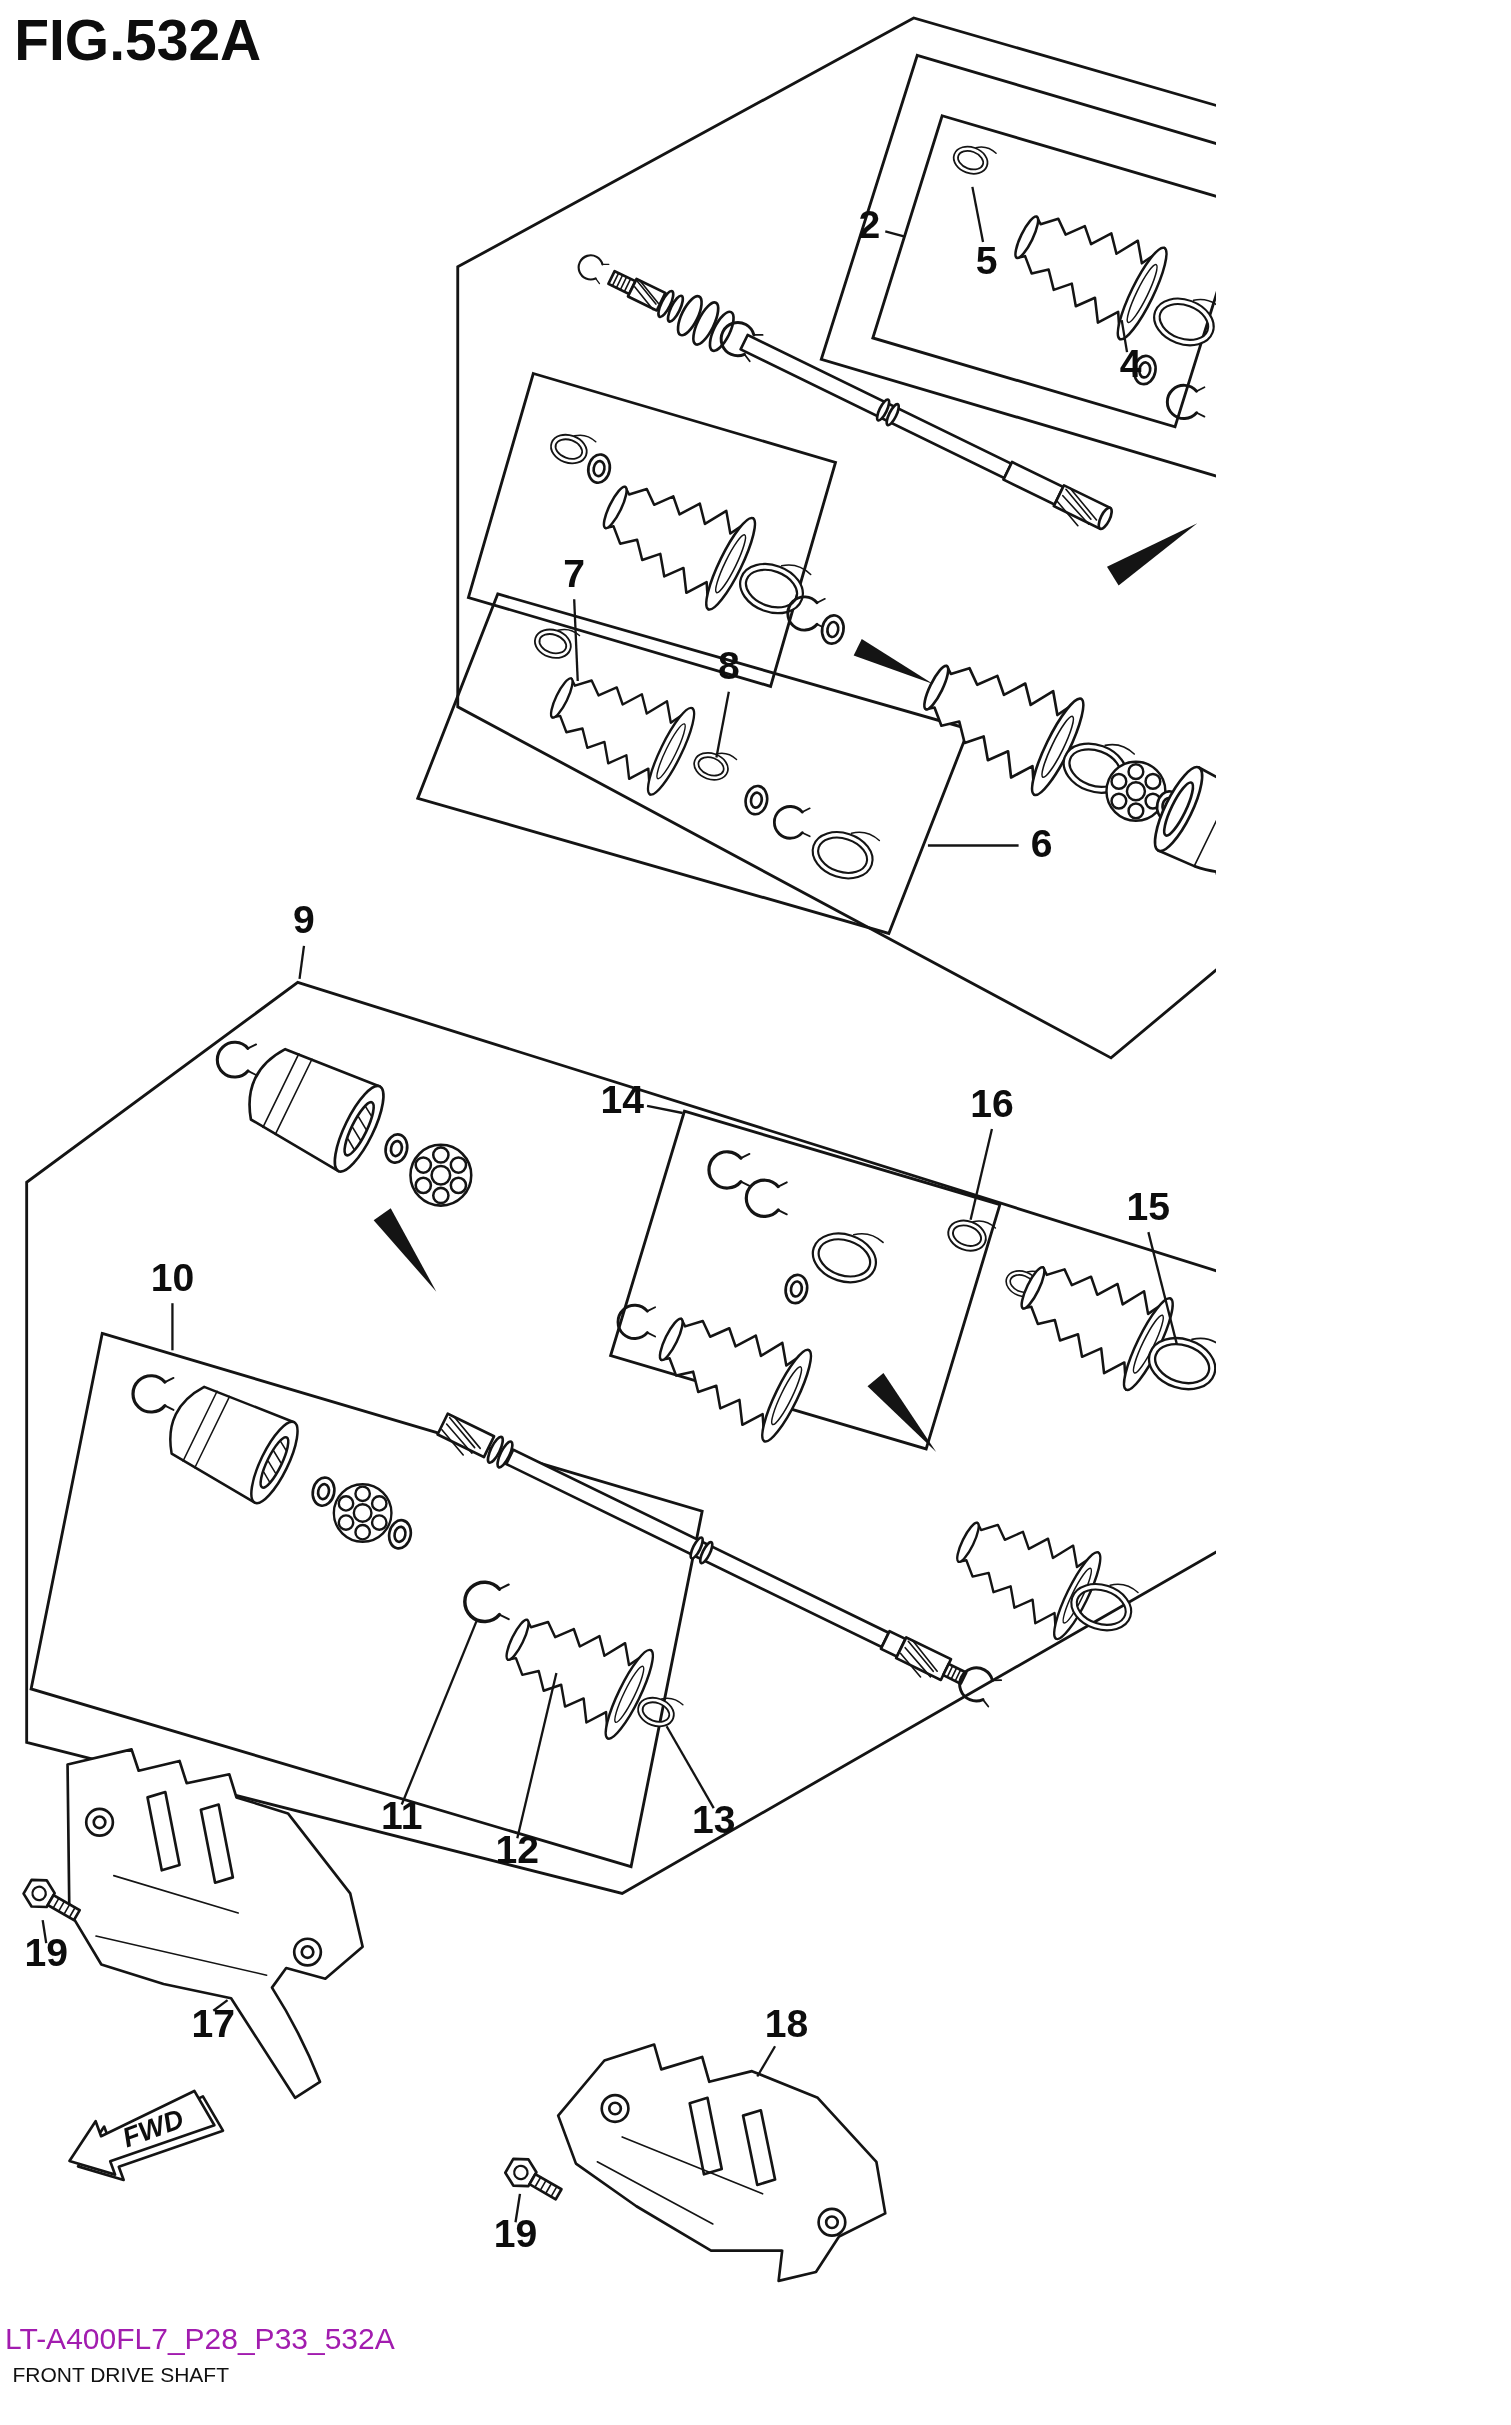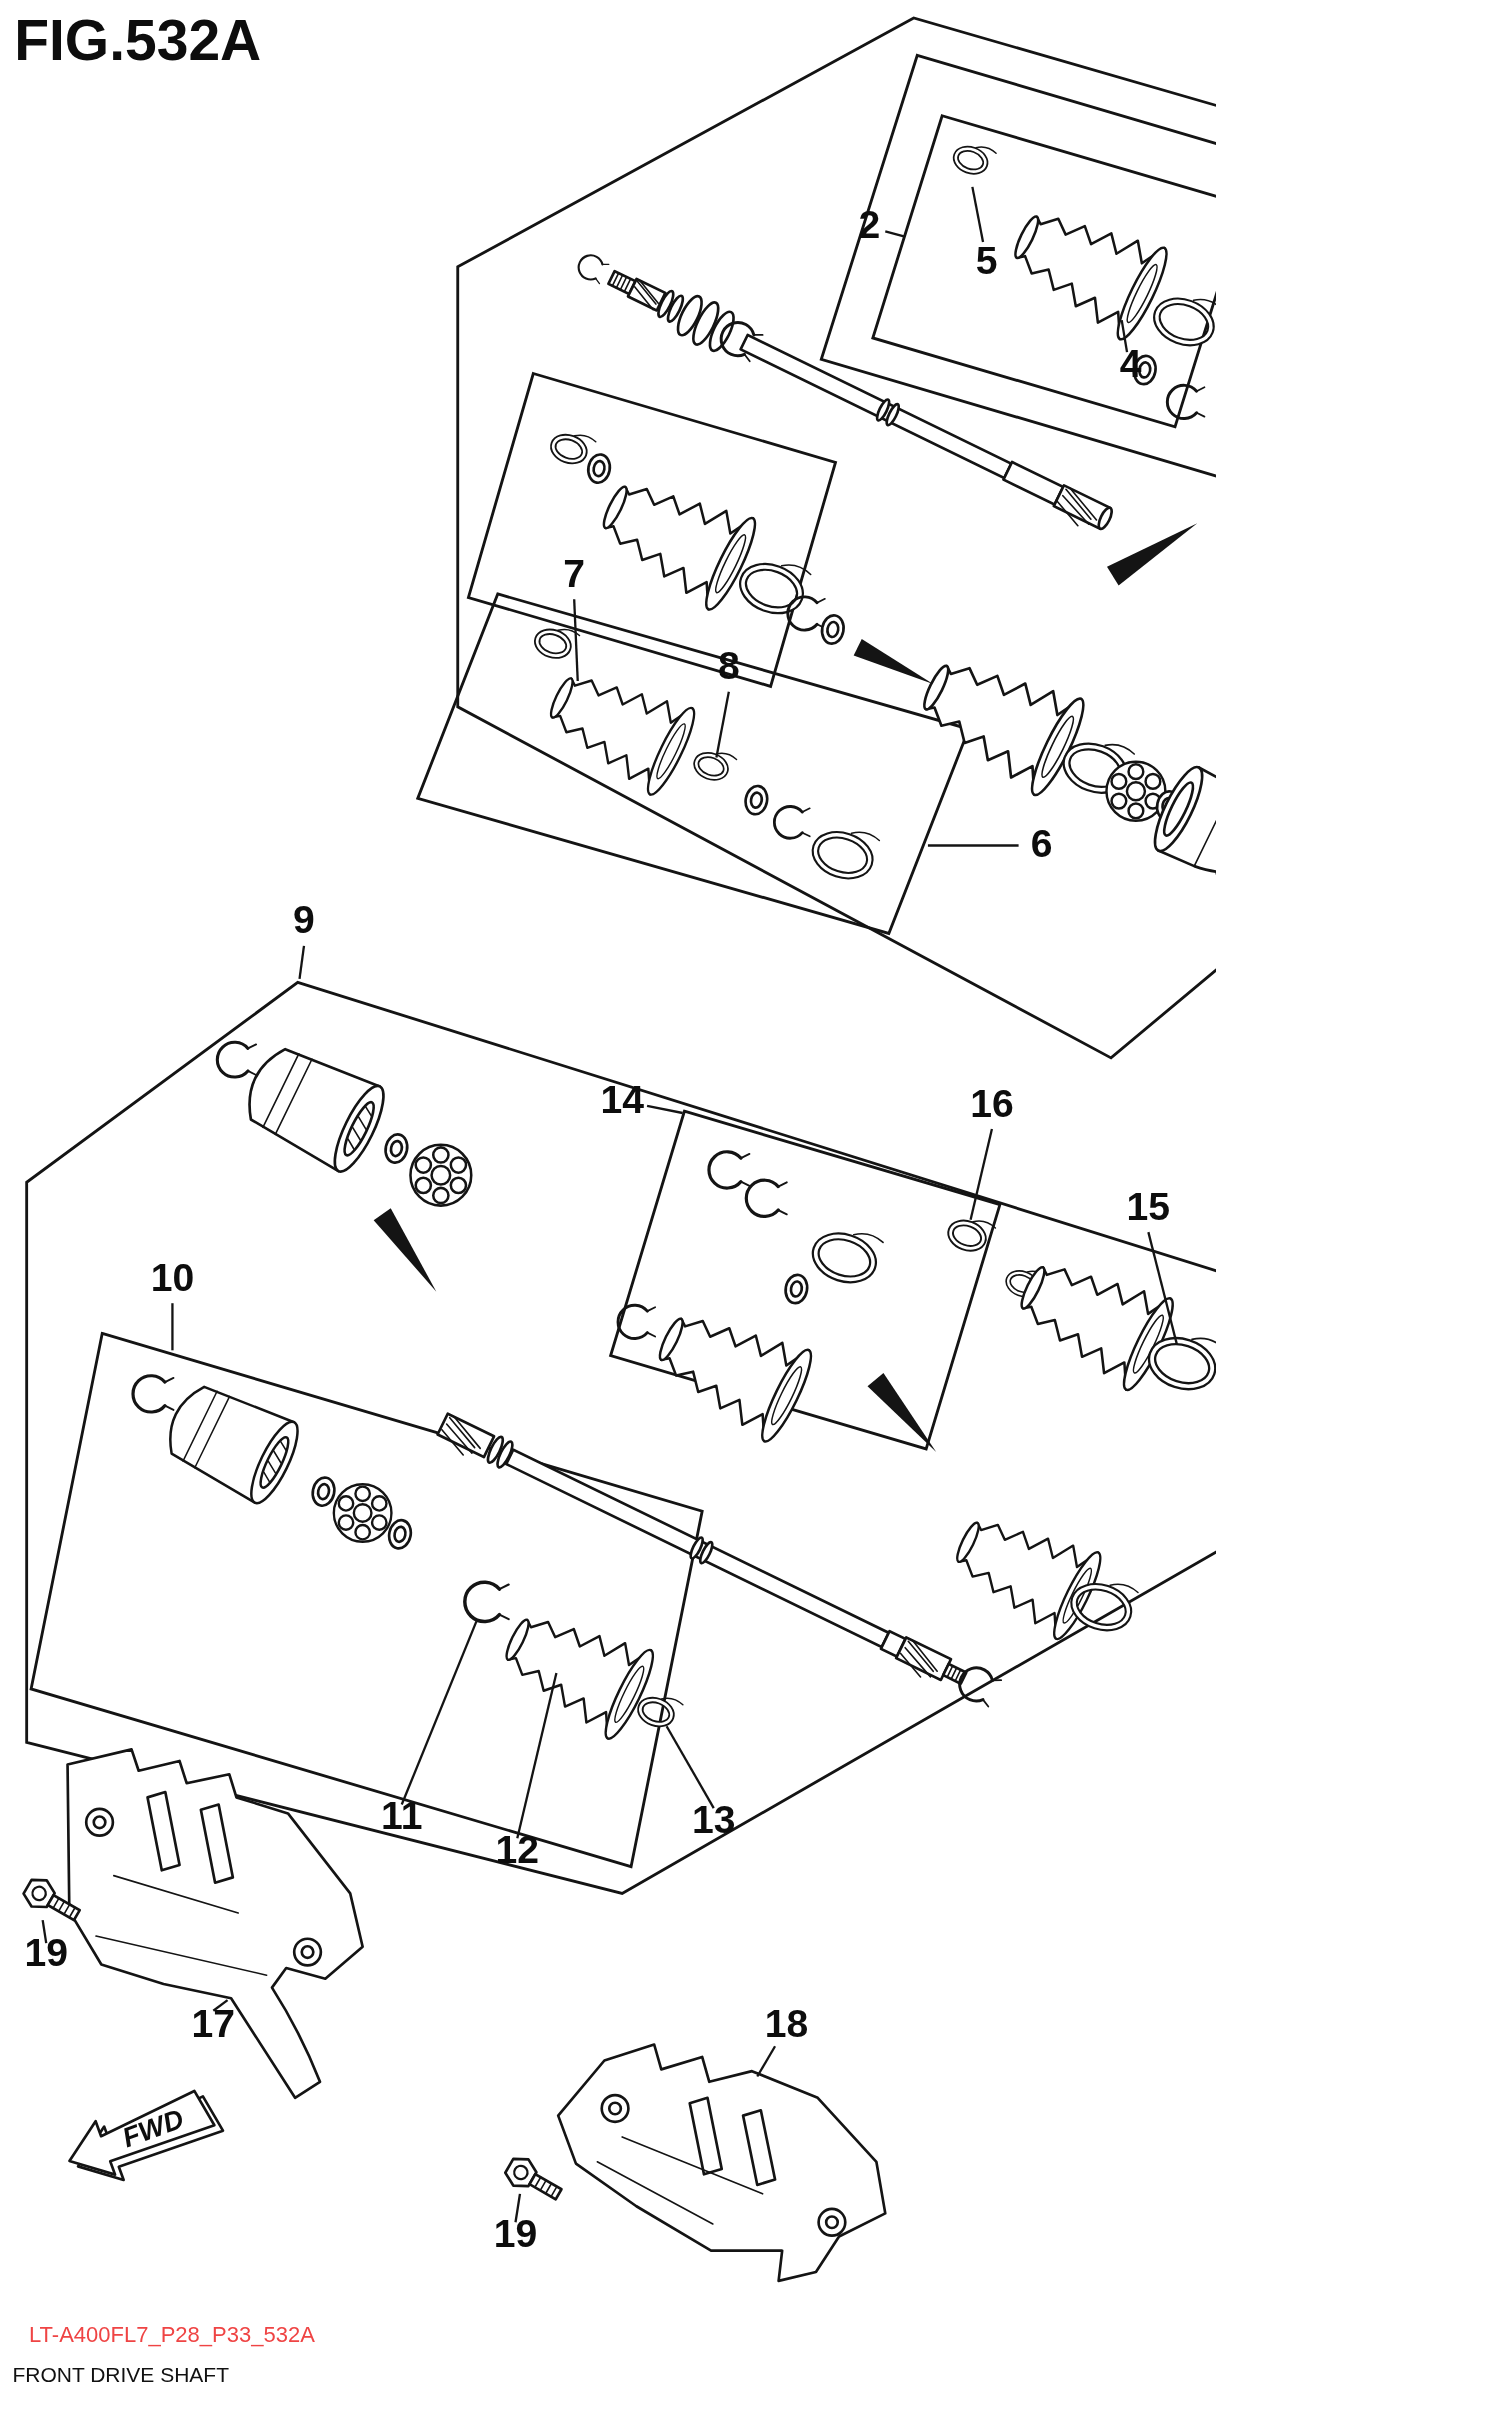--- a/index.html
+++ b/index.html
@@ -1,18 +1,18 @@
 <!DOCTYPE html>
 <html style="font-size:14.2px"><head>
 <meta charset="utf-8">
 <style>
   html,body{margin:0;padding:0;background:#ffffff}
   .sheet{position:relative;width:1216px;height:2426px;background:#ffffff;font-family:"Liberation Sans",sans-serif;overflow:hidden}
   .fig-title{position:absolute;left:14.2px;top:7.1px;font-size:57px;font-weight:900;color:#0d0d0d;letter-spacing:0px}
-  .doc-code{position:absolute;left:29px;top:2322px;font-size:22px;color:#ef4444}
+  .doc-code{position:absolute;left:5px;top:2322px;font-size:30px;color:#a21caf}
   .caption{position:absolute;left:12.4px;top:2363px;font-size:21px;color:#111}
   svg.diagram{position:absolute;left:0;top:0}
   .ln{stroke:#141414;fill:none;stroke-width:3;stroke-linejoin:round;stroke-linecap:round}
   .th{stroke-width:1.8}
   .fw{fill:#ffffff;stroke:#141414;stroke-width:3;stroke-linejoin:round}
   .fb{fill:#141414;stroke:none}
   .bx{fill:none;stroke:#141414;stroke-width:3.2;stroke-linejoin:miter}
   .ld{stroke:#141414;stroke-width:2.6;fill:none}
   .pl{font-family:"Liberation Sans",sans-serif;font-size:44px;font-weight:700;fill:#0d0d0d;text-anchor:middle}
   .fwdtxt{font-family:"Liberation Sans",sans-serif;font-size:31px;font-weight:700;font-style:italic;fill:#0d0d0d;text-anchor:middle}

